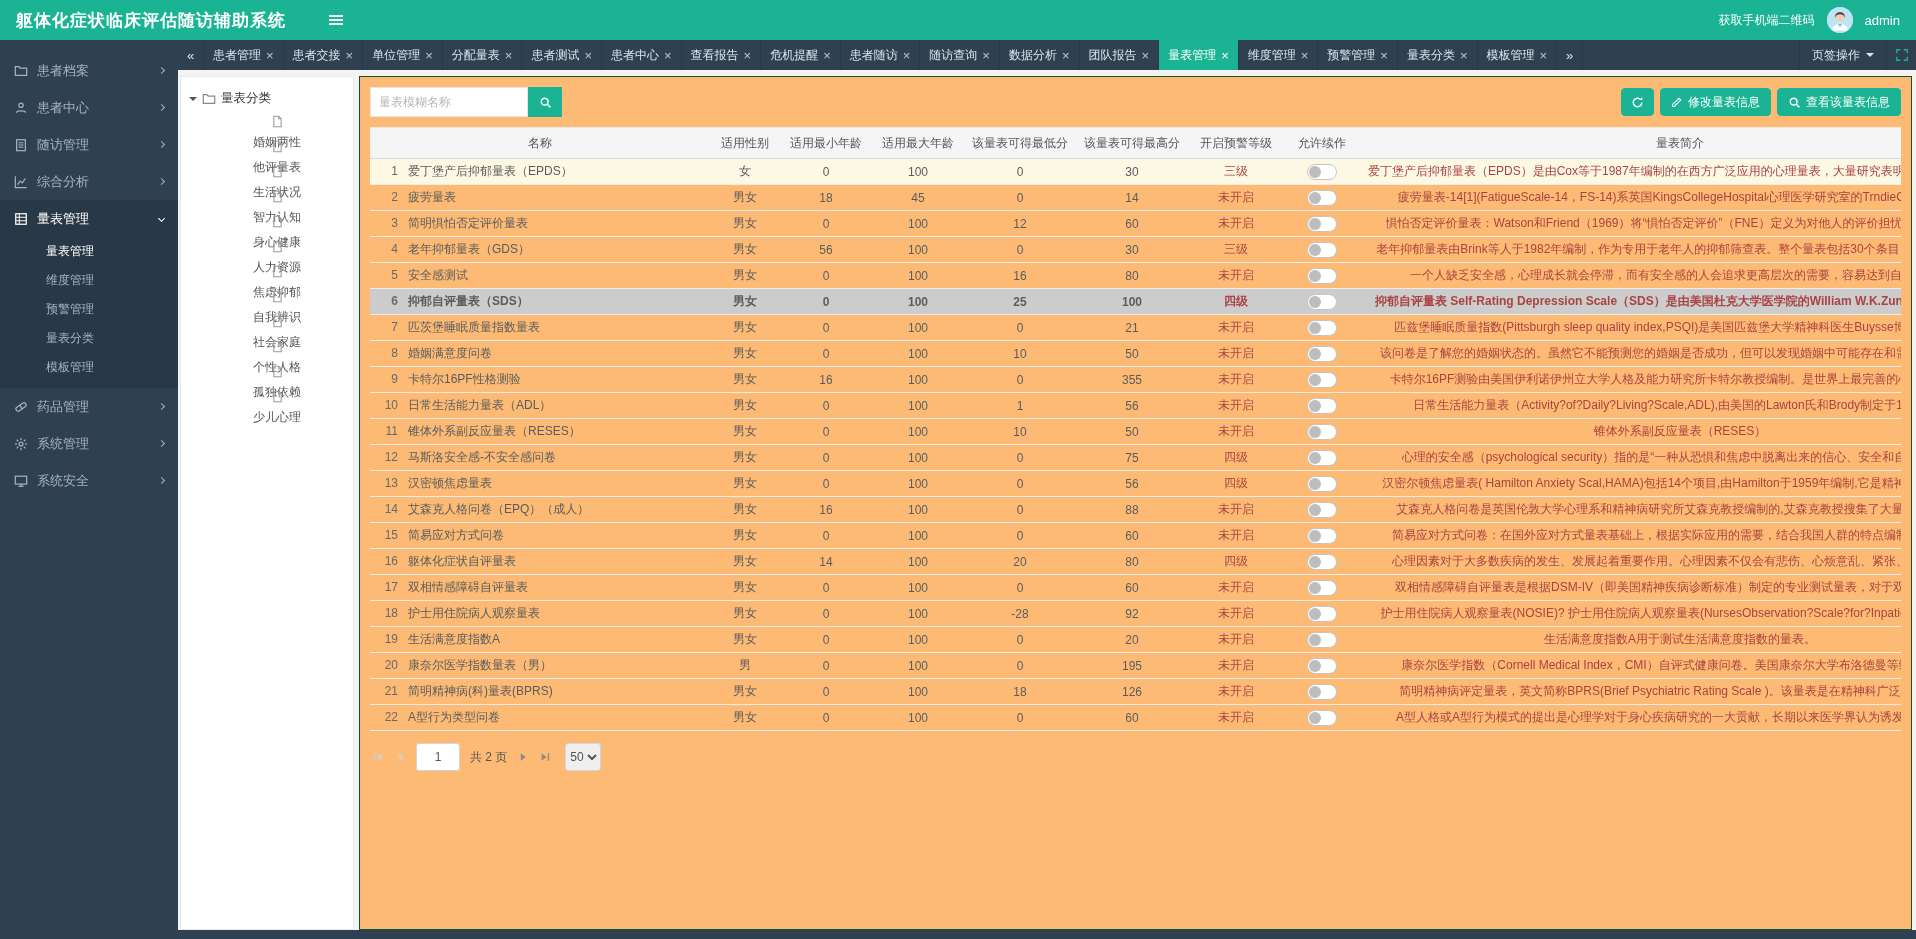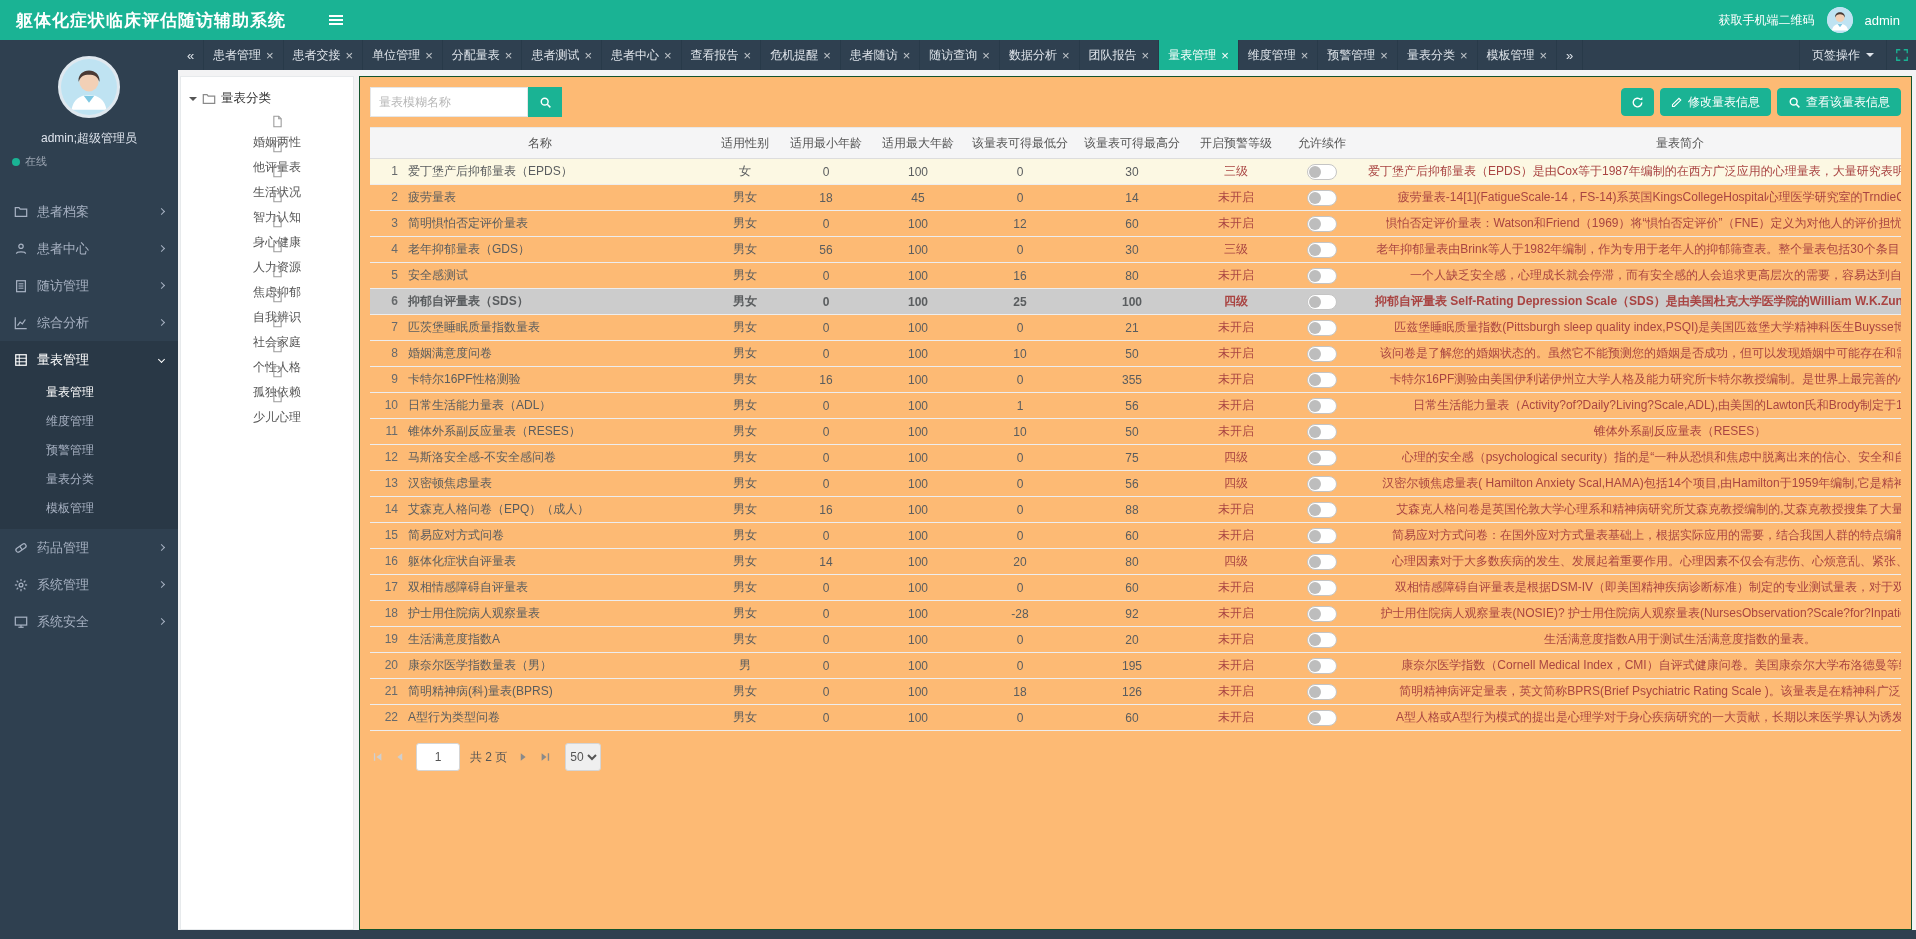--- a/index.html
+++ b/index.html
@@ -130,34 +130,20 @@
             <path d="M12 58c2-12 10-17 20-17s18 5 20 17z" fill="#ffffff"></path>
             <path d="M26 42h12l-6 8z" fill="#7ec8e3"></path>
           </svg></span>
       <span class="header-username">admin</span>
     </div>
   </header>
 
   <div class="main-row">
 
     <aside class="sidebar">
-      <div class="profile">
-        <span class="avatar avatar-lg" style="display:inline-block;"><svg viewBox="0 0 64 64" width="100%" height="100%">
-              <circle cx="32" cy="32" r="32" fill="#bfe3f2"></circle>
-              <circle cx="32" cy="26" r="11" fill="#f2d0b6"></circle>
-              <path d="M32 13c-7 0-12 5-12 11 0 1 .3 2 .3 2C22 20 26 18 32 18s10 2 11.7 8c0 0 .3-1 .3-2 0-6-5-11-12-11z" fill="#4a3a34"></path>
-              <path d="M12 58c2-12 10-17 20-17s18 5 20 17z" fill="#ffffff"></path>
-              <path d="M26 42h12l-6 8z" fill="#7ec8e3"></path>
-            </svg></span>
-        <div class="profile-name">admin;超级管理员</div>
-        <div class="online-status">
-          <span class="dot"></span>
-          <span>在线</span>
-        </div>
-      </div>
       <nav class="menu">
           <div class="menu-group">
             <div class="menu-item">
               <span class="icon">
                 <svg viewBox="0 0 16 16" width="14" height="14">
                   <path d="M1.5 3h4.2l1.4 1.8h7.4V13h-13z" fill="none" stroke="currentColor" stroke-width="1.4"></path>
                 </svg>
               </span>
               <span>患者档案</span>
               <span class="chev right"></span>

